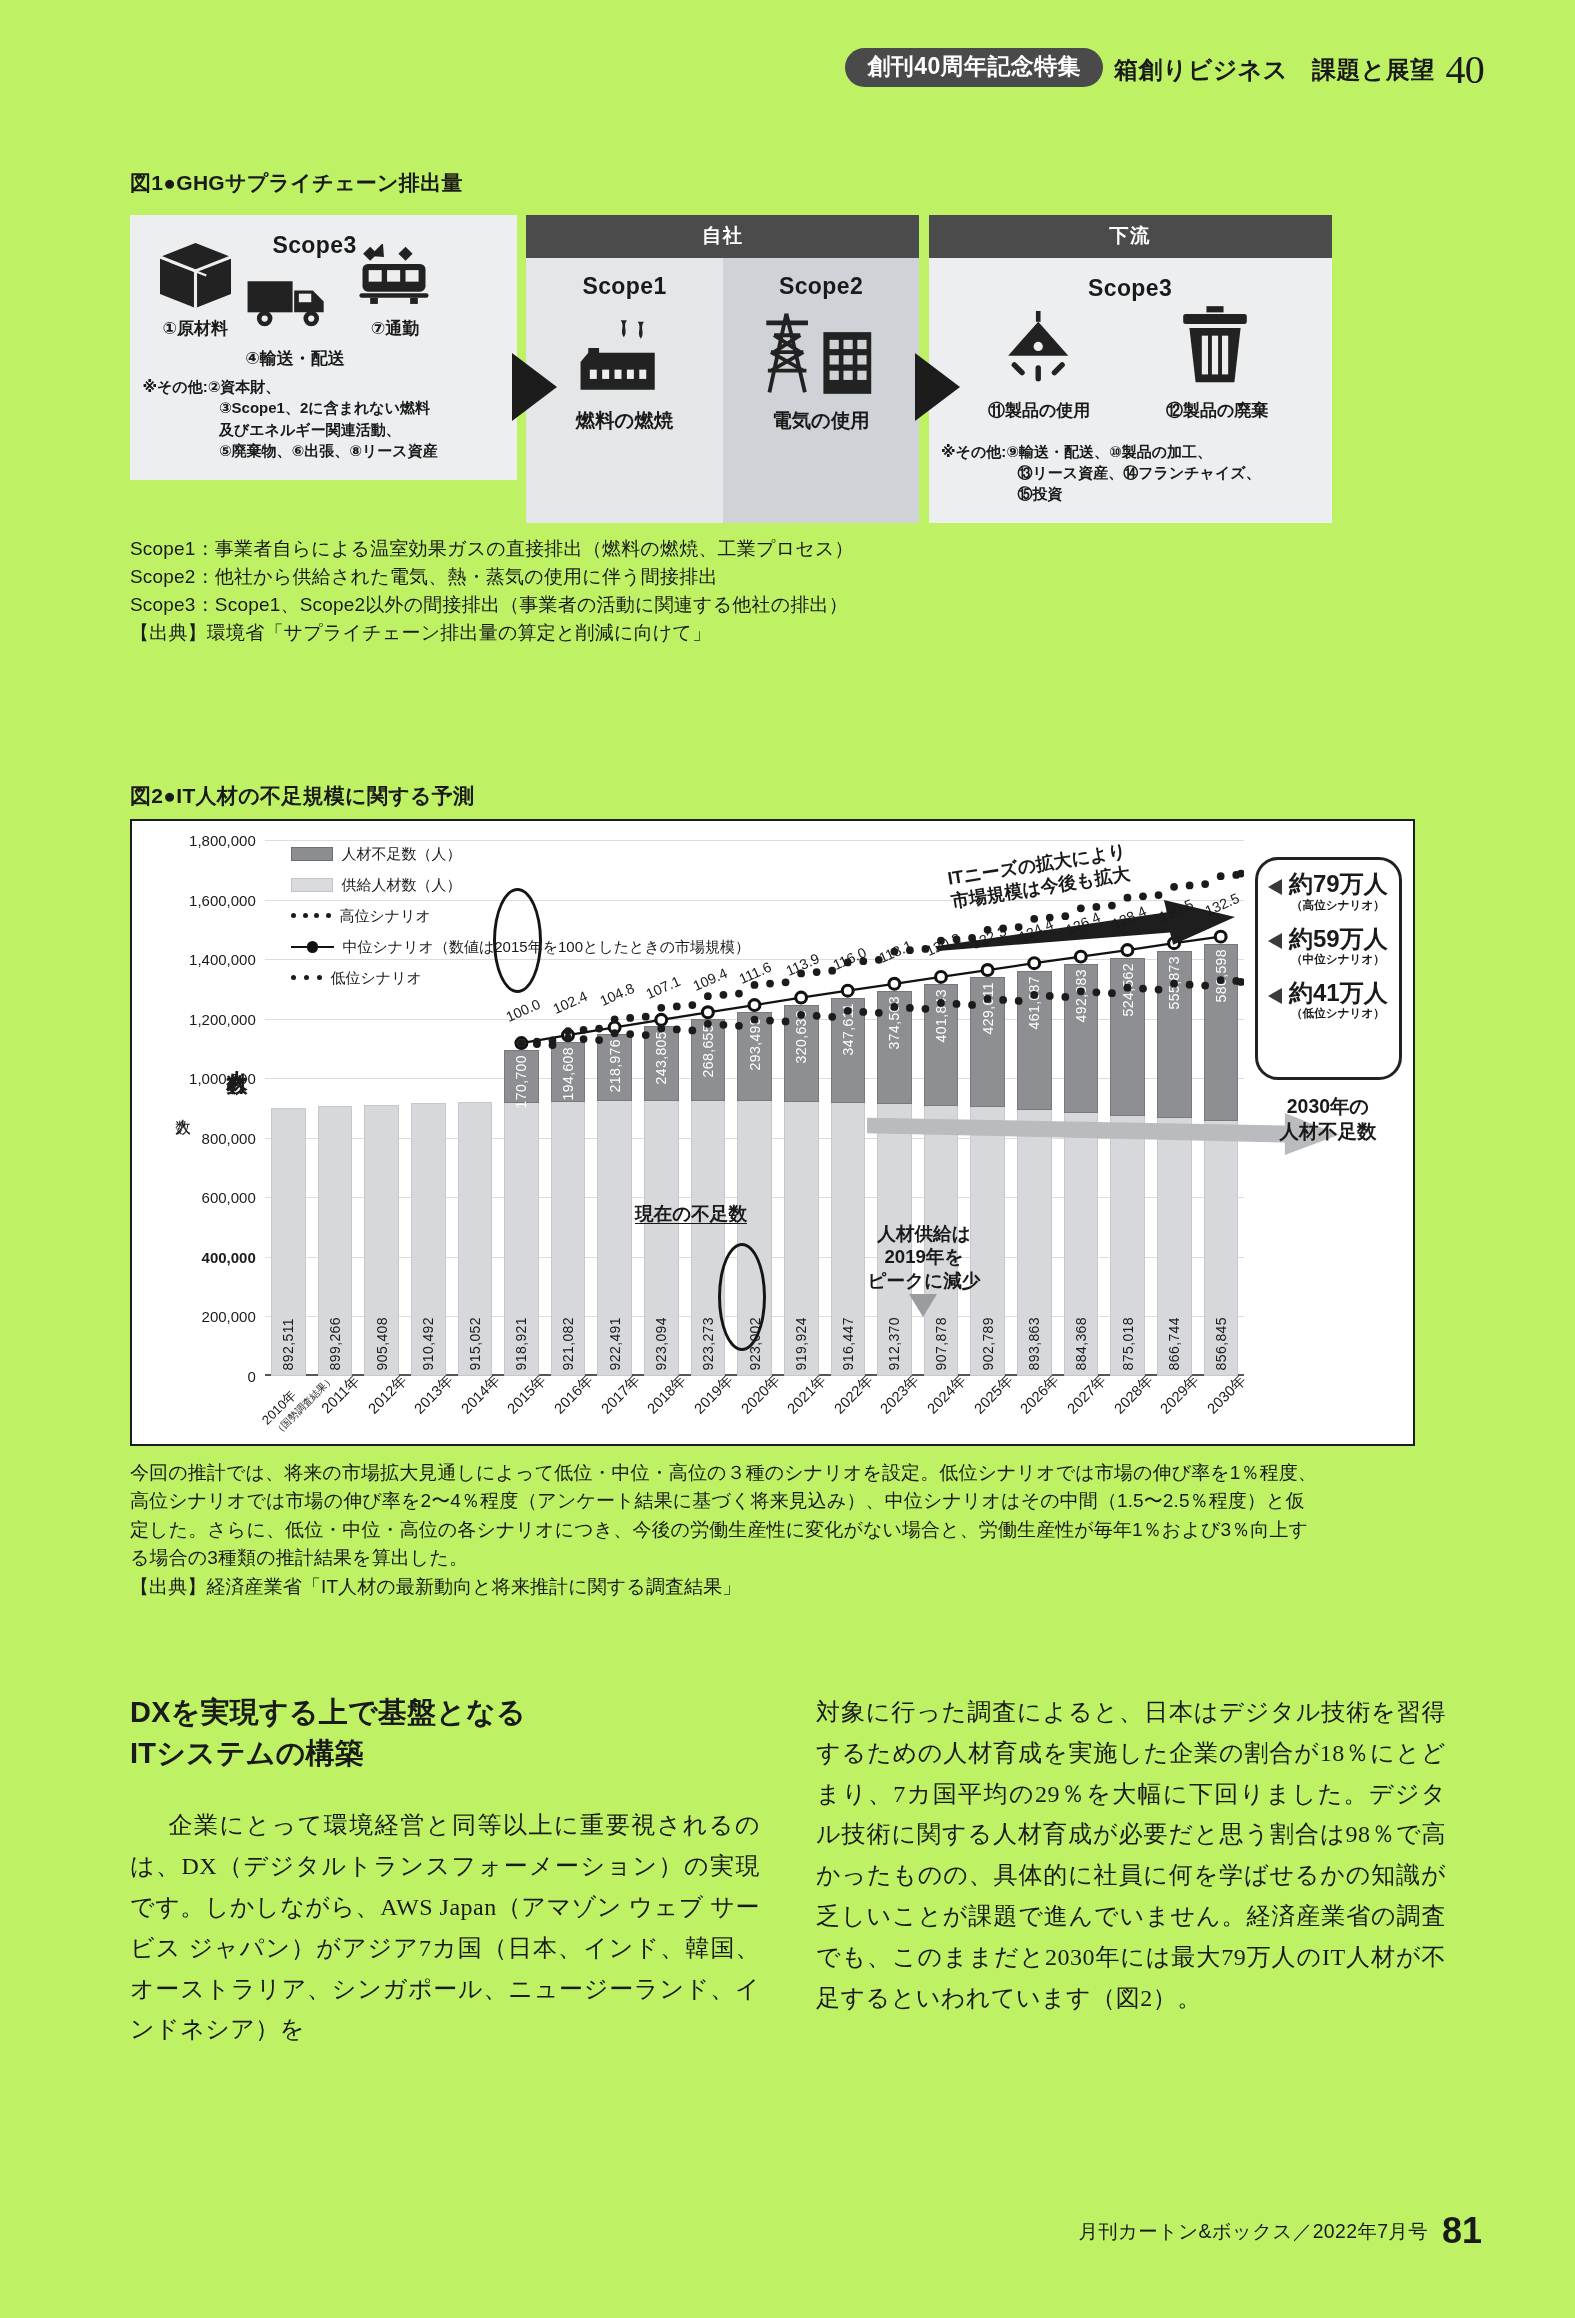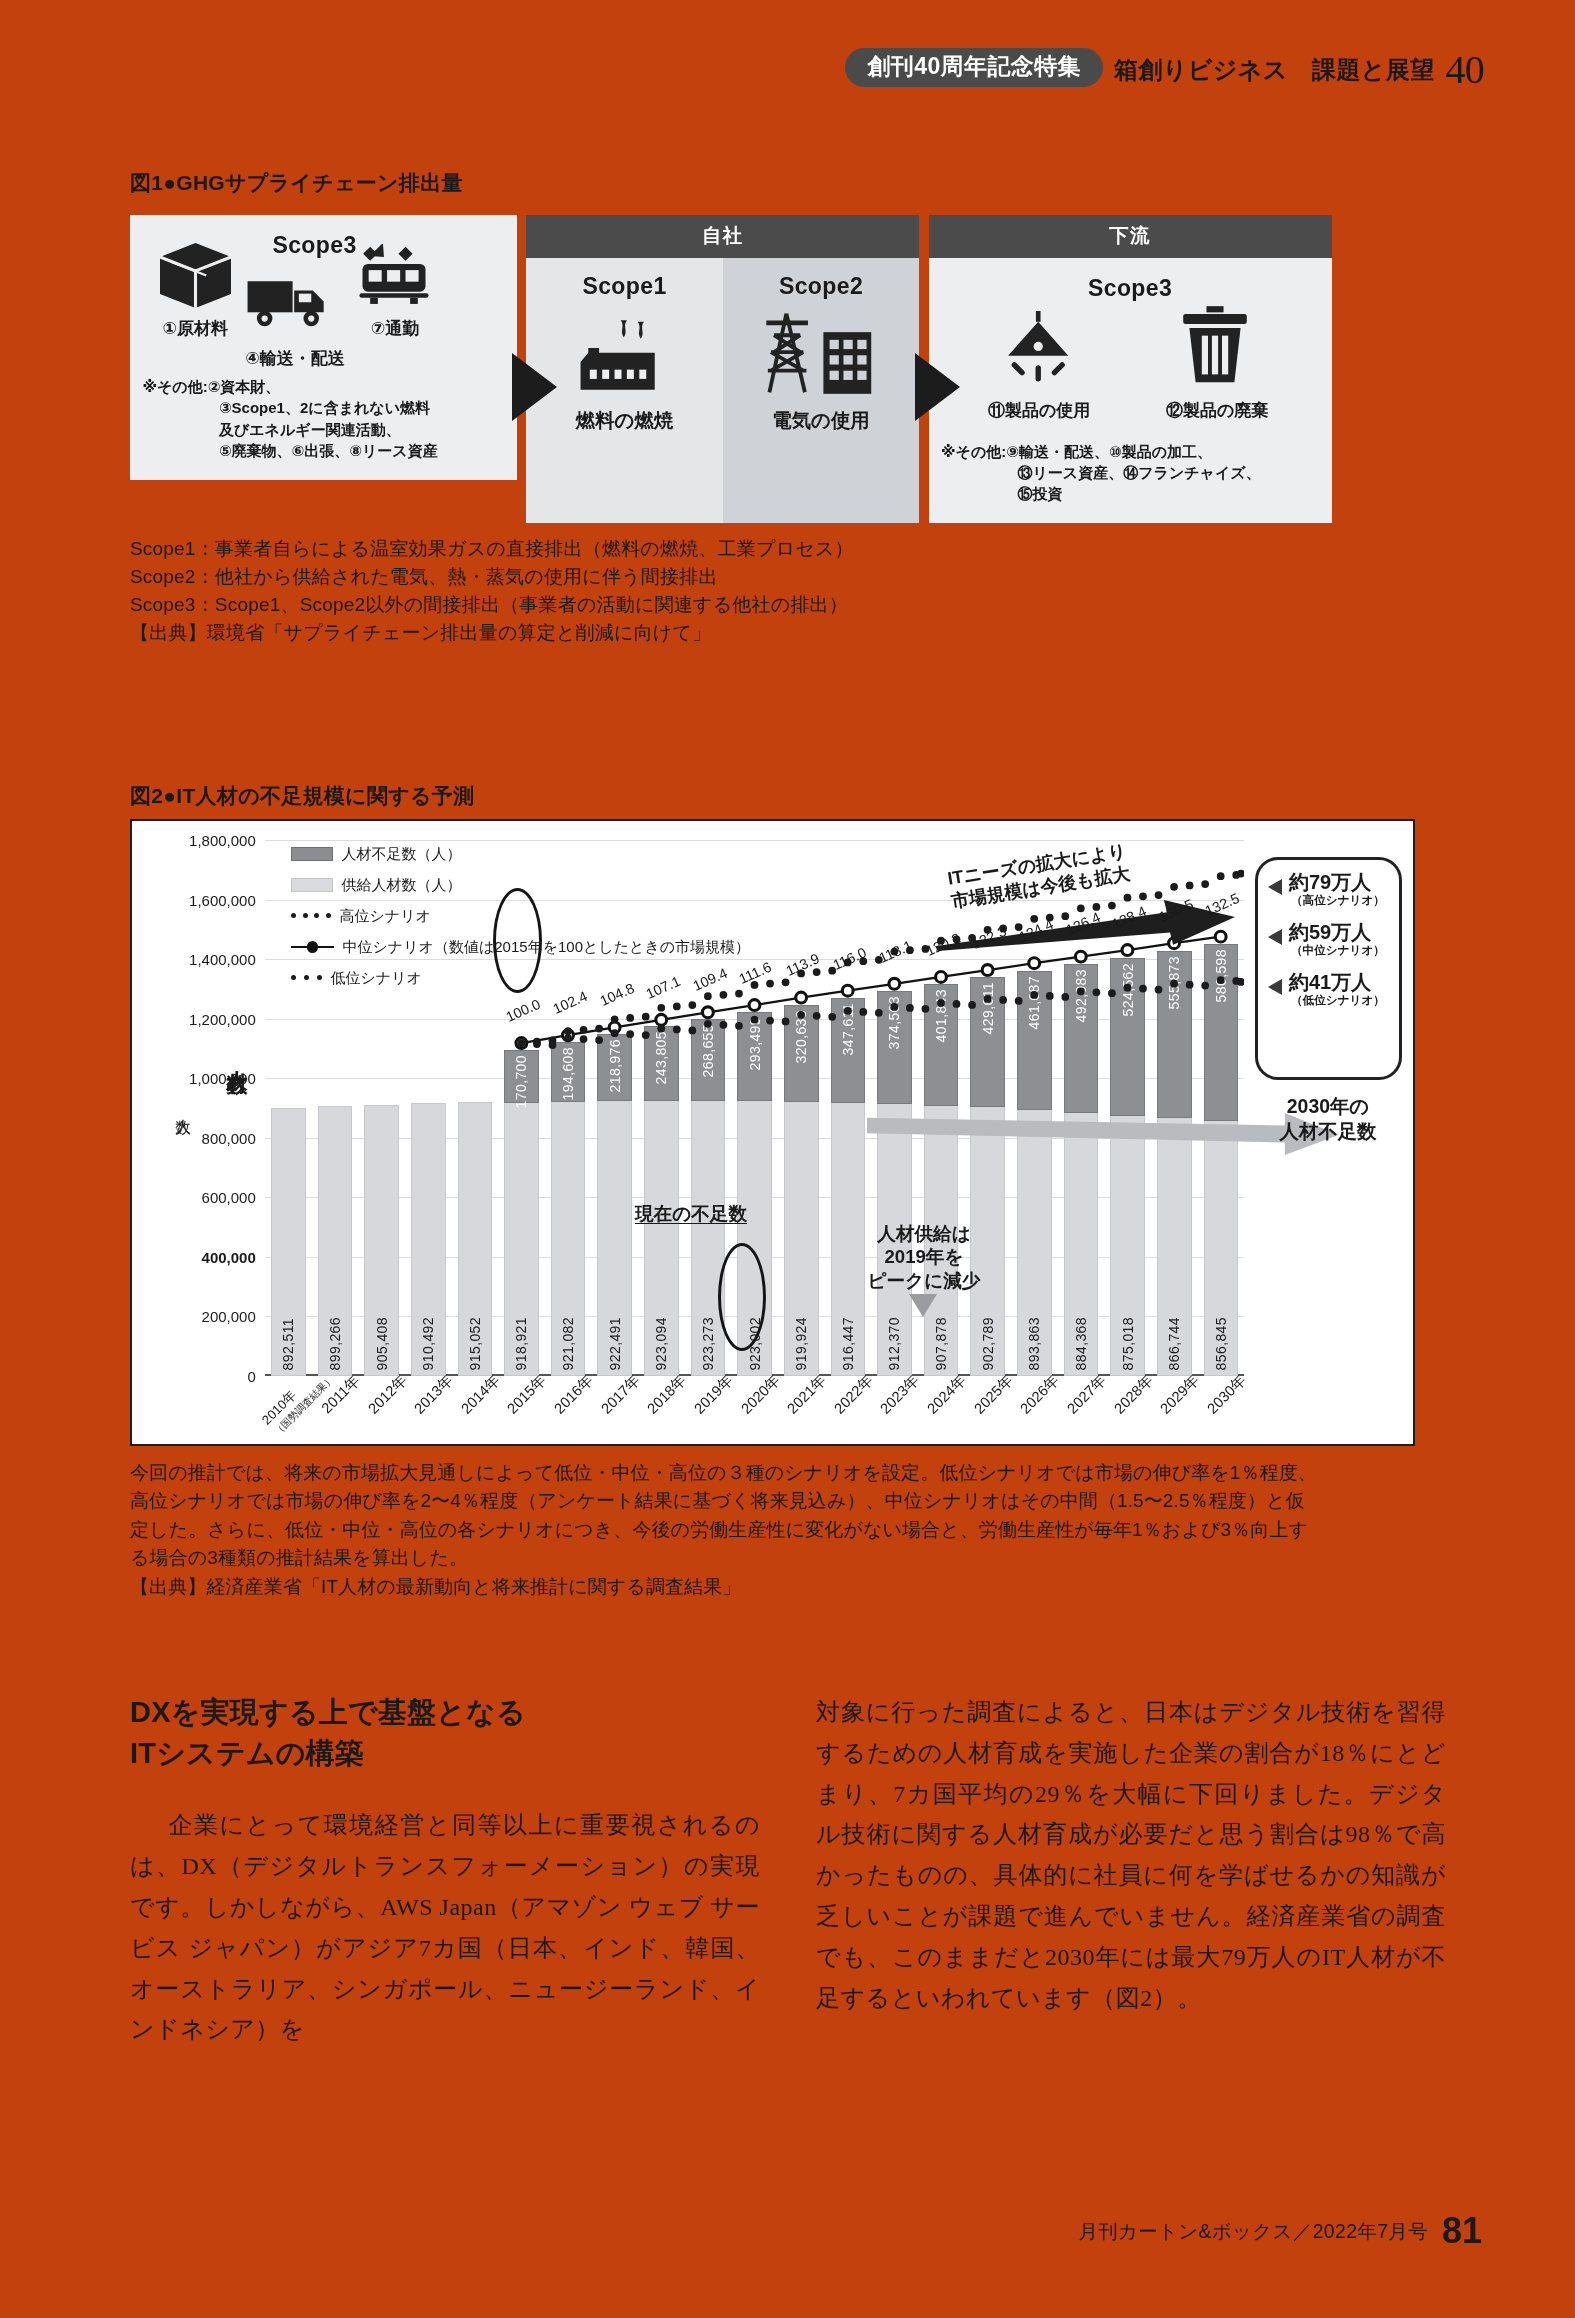--- a/index.html
+++ b/index.html
@@ -3,21 +3,21 @@
 <meta charset="utf-8">
 <title>月刊カートン&amp;ボックス 2022年7月号 p.81</title>
 <style>
   html,body{margin:0;padding:0;background:#ffffff;}
   body{
     width:1575px;height:2319px;position:relative;overflow:hidden;
     font-family:"Liberation Sans","DejaVu Sans",sans-serif;
     color:#1a1a1a;
     -webkit-font-smoothing:antialiased;
   }
-  .page{position:absolute;inset:0;background:#c2410c;}
+  .page{position:absolute;inset:0;background:#bef264;}
 
   
   .hdr{position:absolute;top:48px;right:91px;display:flex;align-items:flex-end;gap:11px;}
   .hdr-badge{
     background:#4a4a4a;color:#fff;border-radius:20px;
     font-size:23px;font-weight:bold;letter-spacing:0.4px;
     padding:7px 22px 8.5px;line-height:1;white-space:nowrap;
   }
   .hdr-title{font-size:24px;font-weight:bold;letter-spacing:0.4px;line-height:1;padding-bottom:4.6px;}
   .hdr-num{font-size:40px;font-weight:300;line-height:.82;font-family:"Liberation Serif",serif;letter-spacing:-0.8px;}
@@ -127,21 +127,21 @@
   .ann-arrow-txt{
     position:absolute;left:681px;top:28px;font-size:18px;font-weight:bold;
     line-height:1.3;transform:rotate(-9deg);transform-origin:left top;white-space:nowrap;
   }
   .callout{
     position:absolute;right:11px;top:36px;width:147px;height:223px;
     border:3.1px solid #222;border-radius:23px;background:#fff;
     padding:11px 7.7px 0 11px;box-sizing:border-box;
   }
   .co-item{margin-bottom:13px;}
-  .co-main{font-size:20px;font-weight:bold;letter-spacing:0;line-height:1.1;}
+  .co-main{font-size:24px;font-weight:bold;letter-spacing:0;line-height:1.1;}
   .co-sub{font-size:11.6px;font-weight:bold;letter-spacing:0;}
   .co-tri{
     position:absolute;left:-1.5px;width:0;height:0;
     border-top:8.5px solid transparent;border-bottom:8.5px solid transparent;
     border-right:14.7px solid #3a3a3a;
   }
   .co-foot{
     position:absolute;right:17px;top:273px;width:136px;text-align:center;
     font-size:19.4px;font-weight:bold;line-height:1.25;
   }

